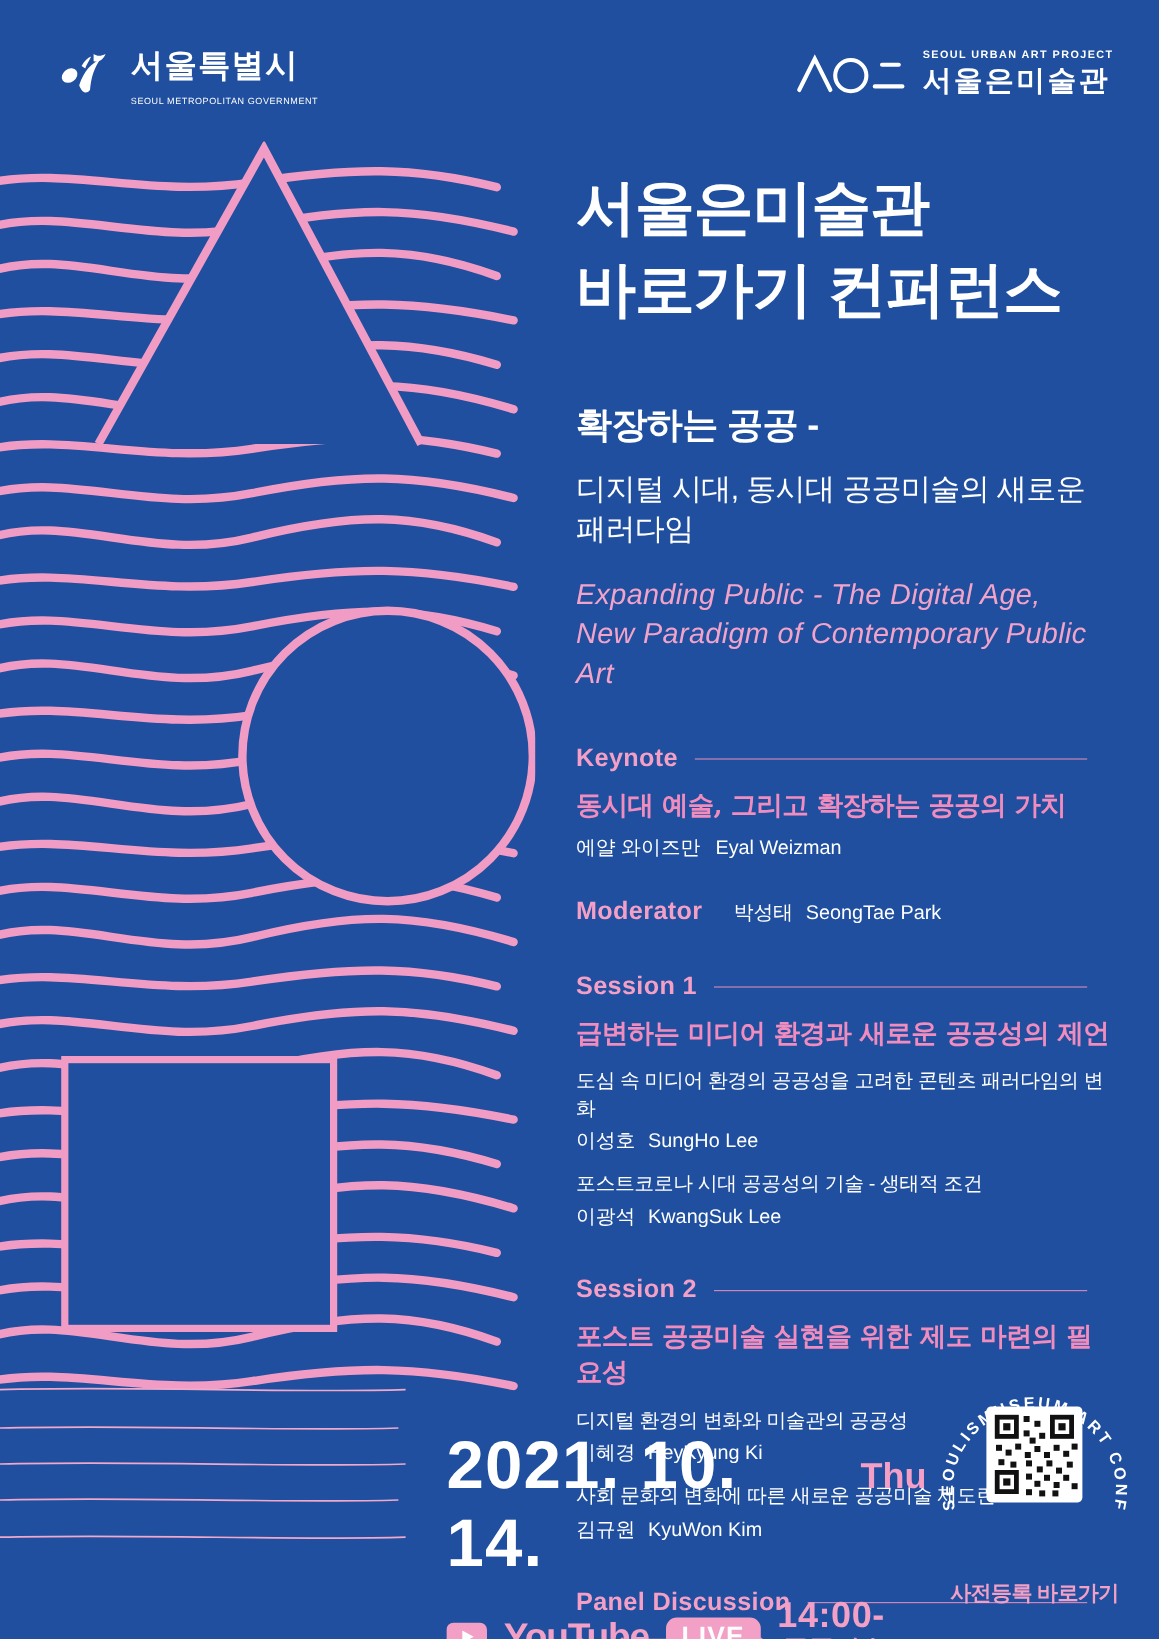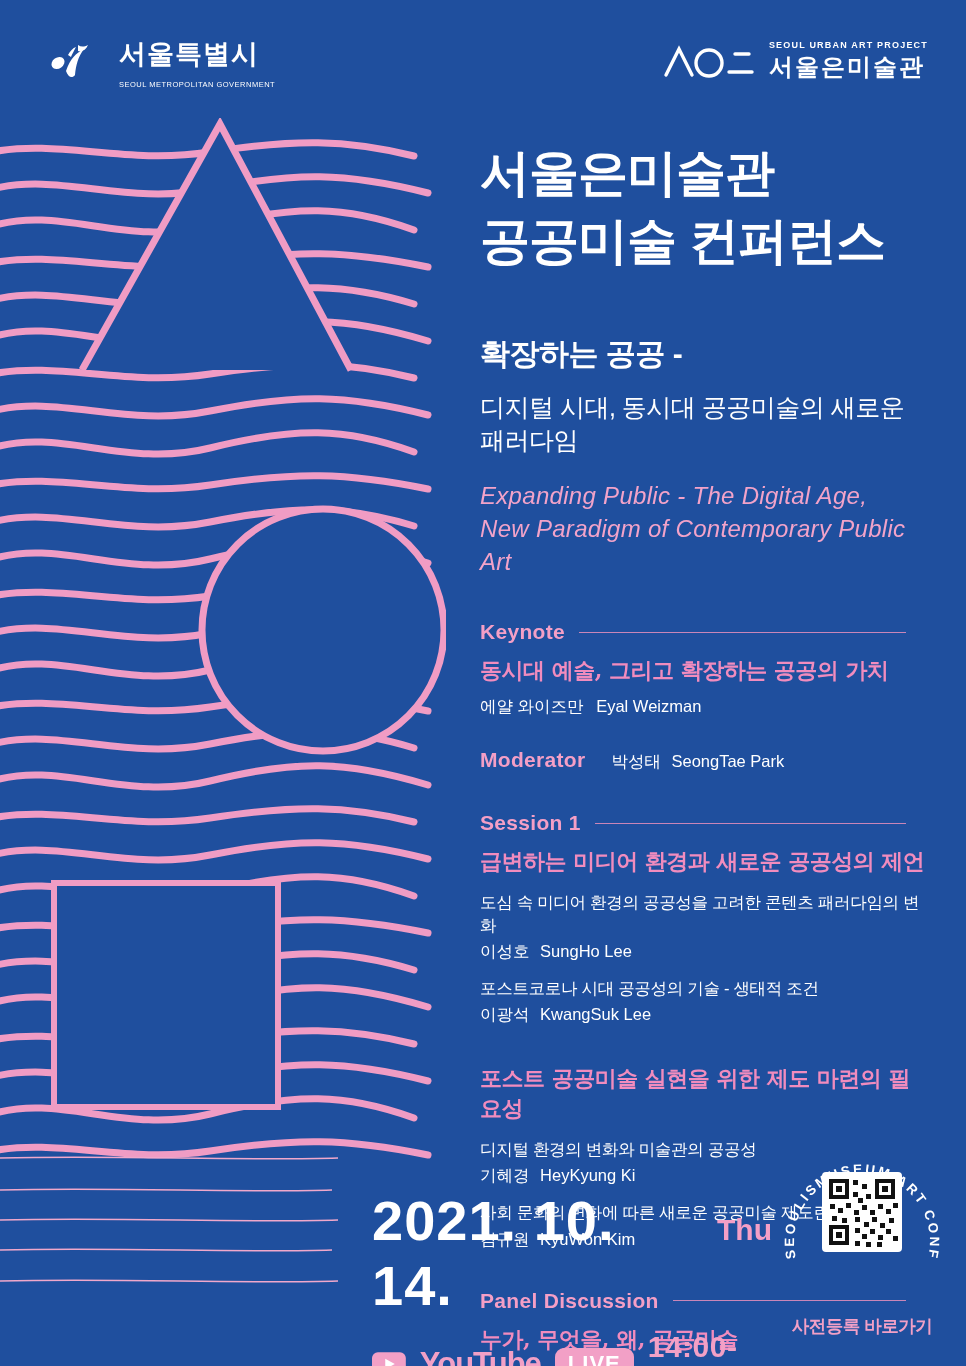--- a/index.html
+++ b/index.html
@@ -8,21 +8,21 @@
     position:relative;
     width:966px; height:1366px;
     background:#1F4F9E;
     font-family:"Liberation Sans", sans-serif;
     overflow:hidden;
     color:#fff;
   }
   .abs { position:absolute; }
 
   
-  .seoul-logo { left:48px; top:36px; display:flex; align-items:center; gap:25px; }
+  .seoul-logo { left:48px; top:36px; display:flex; align-items:center; gap:15px; }
   .seoul-logo .mark { width:46px; height:44px; }
   .seoul-logo .kr { font-size:27px; font-weight:bold; letter-spacing:1px; }
   .seoul-logo .en { font-size:7.5px; letter-spacing:.5px; margin-top:8px; }
   .project-logo { right:38px; top:40px; display:flex; align-items:center; gap:14px;justify-content:space-between; }
   .project-logo .mark { width:92px; height:40px; }
   .project-logo .en { font-size:9px; font-weight:bold; letter-spacing:1.2px; }
   .project-logo .kr { font-size:24px; font-weight:bold; letter-spacing:2px; margin-top:1px; }
 
   
   .wave-art { left:0; top:118px; width:446px; height:1248px; }
@@ -141,21 +141,21 @@
     <div class="en">SEOUL URBAN ART PROJECT</div>
     <div class="kr">서울은미술관</div>
   </div>
 </div>
 
 <div class="abs content">
 
   <div class="title-row1">
     <h1 class="main-title">서울은미술관</h1>
   </div>
-  <div class="title-row2 main-title">공공미술 컨퍼런스</div>
+  <div class="title-row2 main-title">바로가기 컨퍼런스</div>
 
   <div class="sub-kr-bold">확장하는 공공 -</div>
   <div class="sub-kr-light">디지털 시대, 동시대 공공미술의 새로운 패러다임</div>
   <div class="sub-en">
     <div>Expanding Public - The Digital Age,</div>
     <div>New Paradigm of Contemporary Public Art</div>
   </div>
 
   <div class="section" style="margin-top:42px;">
     <div class="sec-head">
@@ -193,20 +193,24 @@
     <div class="talk">
       <div class="talk-title">포스트코로나 시대 공공성의 기술 - 생태적 조건</div>
       <div class="talk-speaker">
         <span>이광석</span>
         <span class="en">KwangSuk Lee</span>
       </div>
     </div>
   </div>
 
   <div class="section" style="margin-top:38px;">
+    <div class="sec-head">
+      <span class="sec-label">Session 2</span>
+      <span class="sec-line"></span>
+    </div>
     <div class="sec-title">포스트 공공미술 실현을 위한 제도 마련의 필요성</div>
     <div class="talk">
       <div class="talk-title">디지털 환경의 변화와 미술관의 공공성</div>
       <div class="talk-speaker">
         <span>기혜경</span>
         <span class="en">HeyKyung Ki</span>
       </div>
     </div>
     <div class="talk">
       <div class="talk-title">사회 문화의 변화에 따른 새로운 공공미술 제도란</div>

